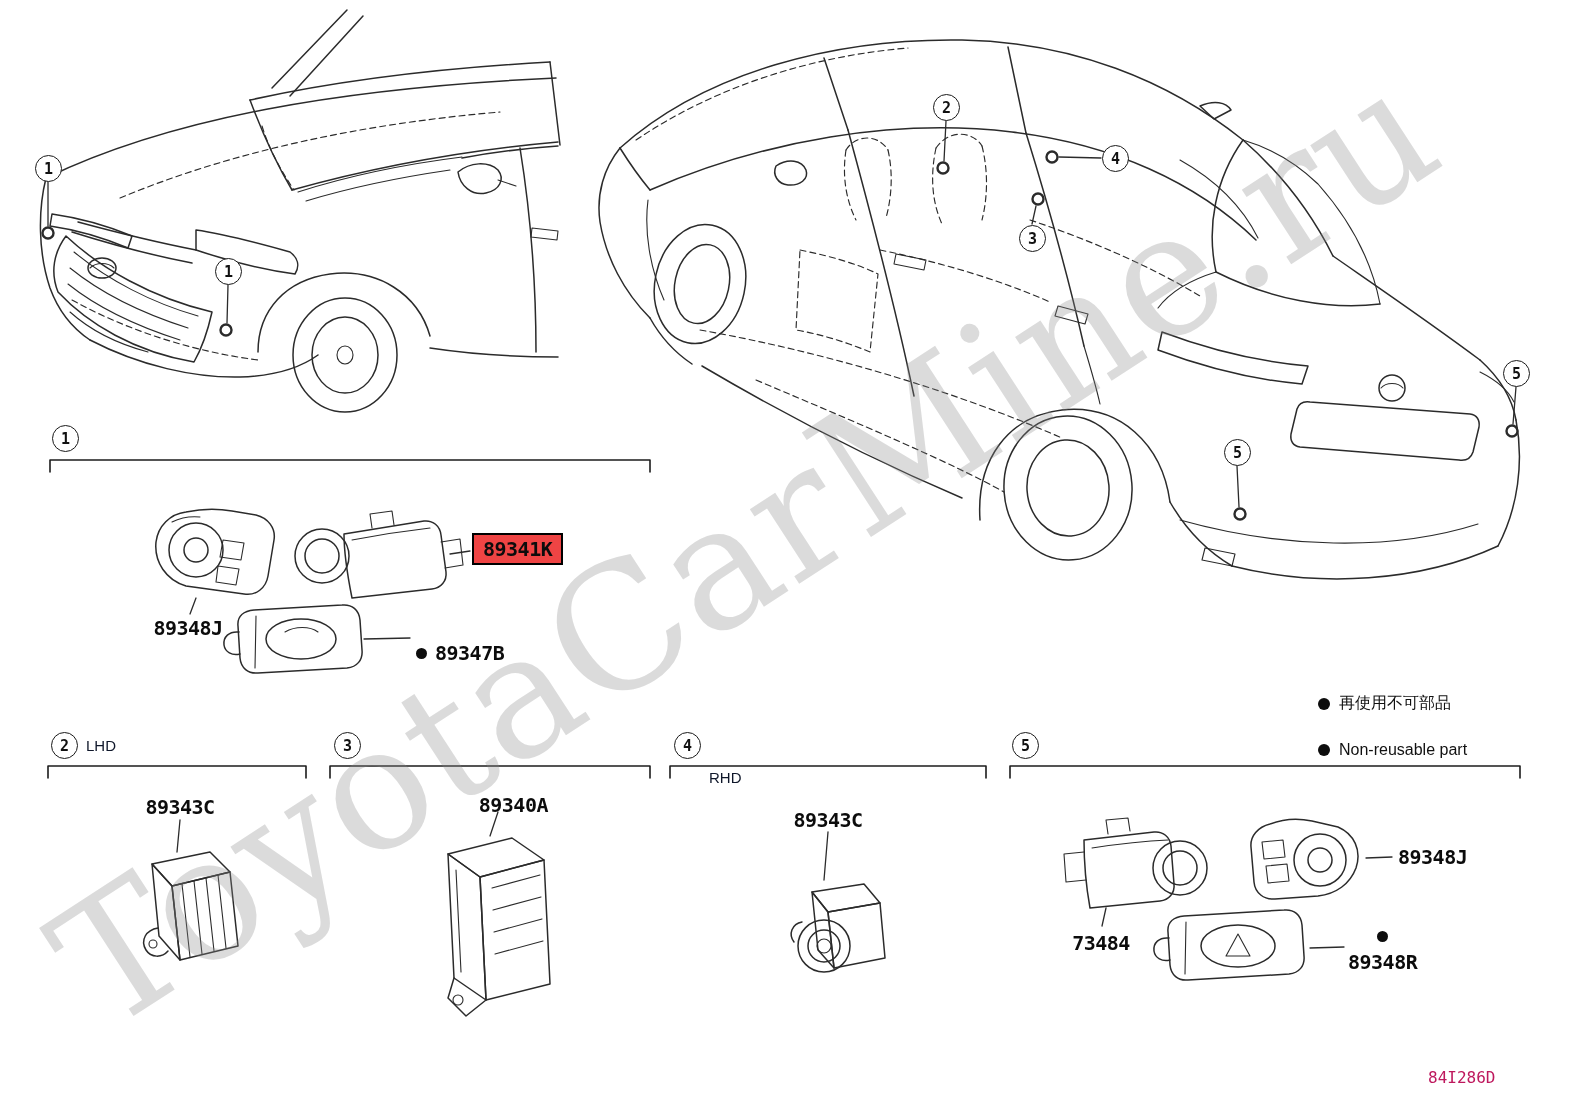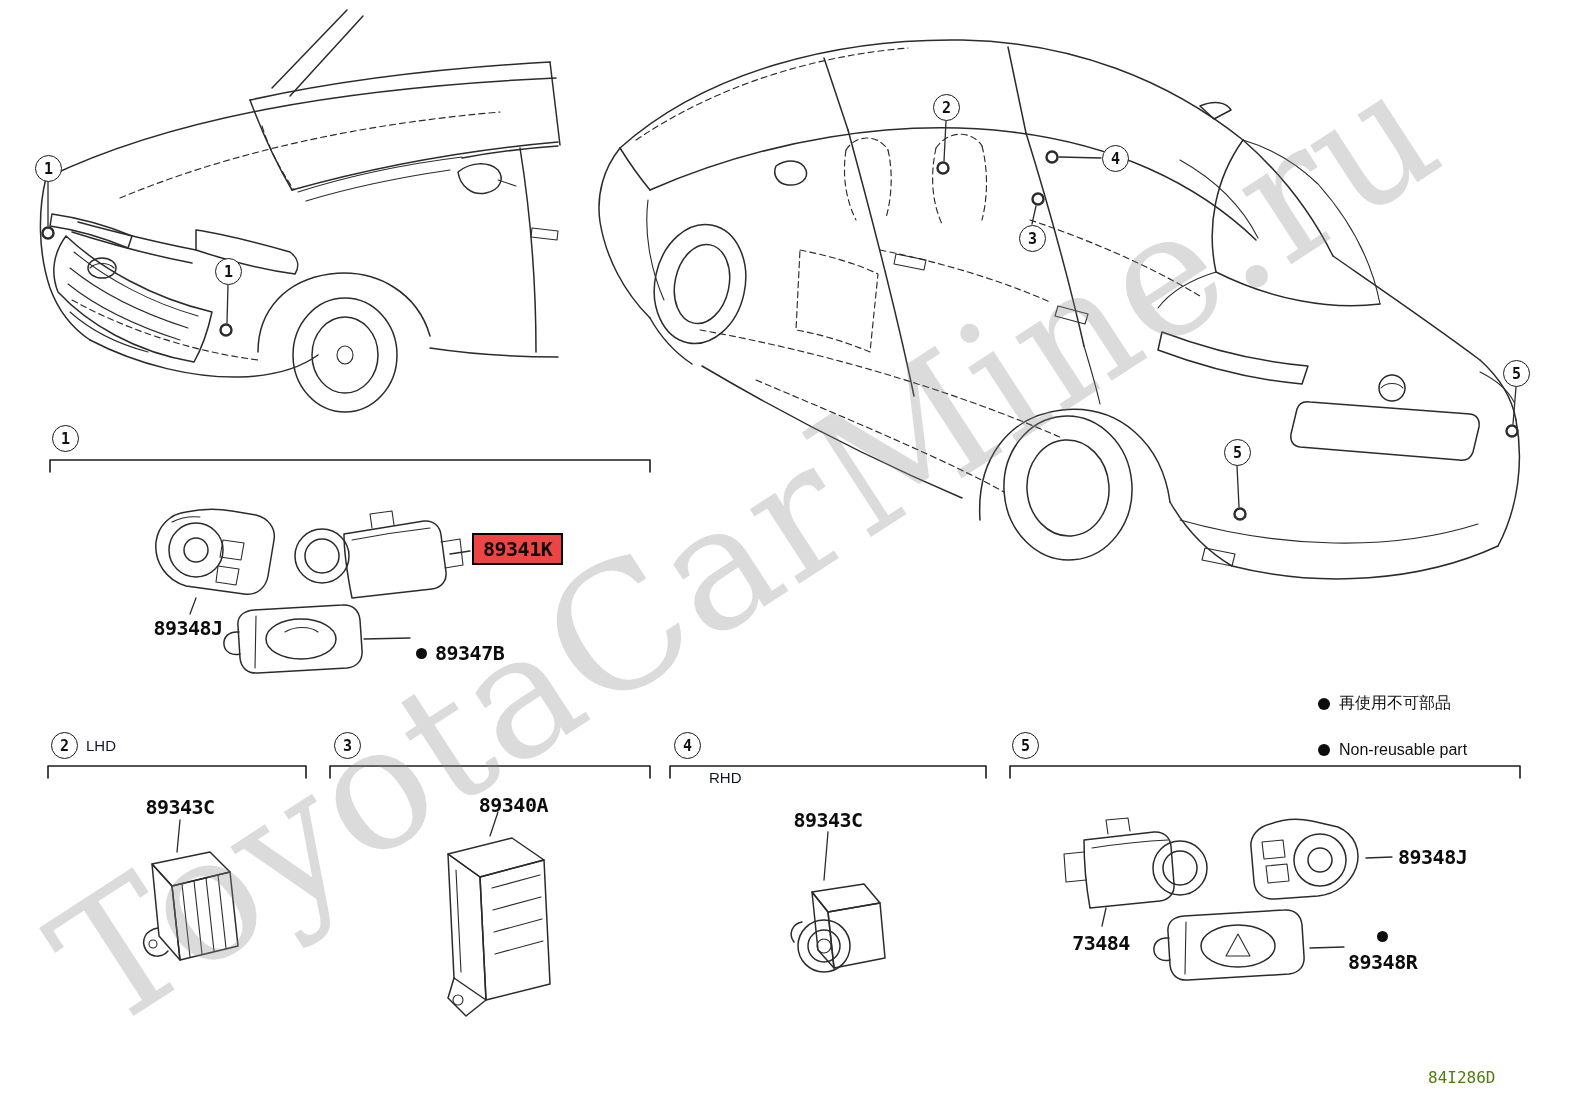--- a/index.html
+++ b/index.html
@@ -31,21 +31,21 @@
   .boxed { border:2.6px solid #000; padding:2px 9px; background:#ef4444; }
   .withdot { display:flex; align-items:center; gap:8px; }
   .dot { width:11px; height:11px; border-radius:50%; background:#0d0d0d; flex:none; }
 
   .legend-row {
     position:absolute; display:flex; align-items:center; gap:9px;
     font:16px "Liberation Sans", sans-serif; color:#111; z-index:3;
   }
   .legend-row .dot { width:12px; height:12px; }
 
-  .diagram-code { position:absolute; font:16px "DejaVu Sans Mono", monospace; color:#4d7c0f; z-index:3; }
+  .diagram-code { position:absolute; font:16px "DejaVu Sans Mono", monospace; color:#be185d; z-index:3; }
 
   .watermark {
     position:absolute; left:745px; top:548px;
     transform:translate(-50%,-50%) rotate(-33deg);
     font:400 172px "DejaVu Serif", serif; color:#8a8a8a; opacity:0.30;
     white-space:nowrap; z-index:5; pointer-events:none; letter-spacing:1px;
   }
 </style>
 </head>
 <body>

